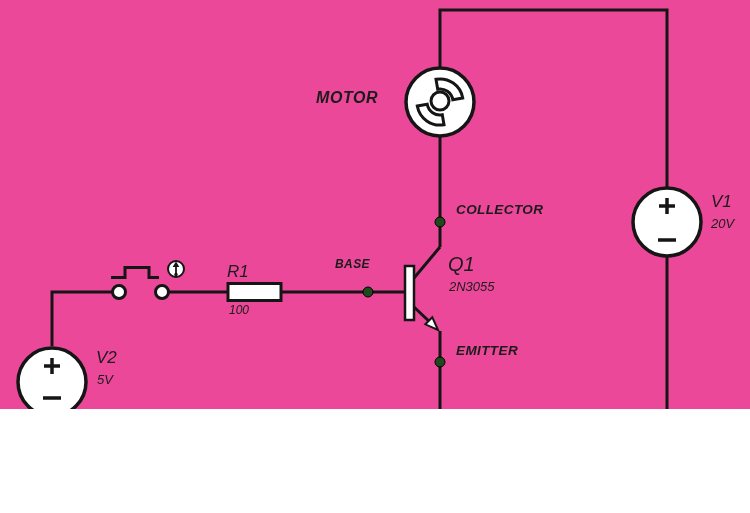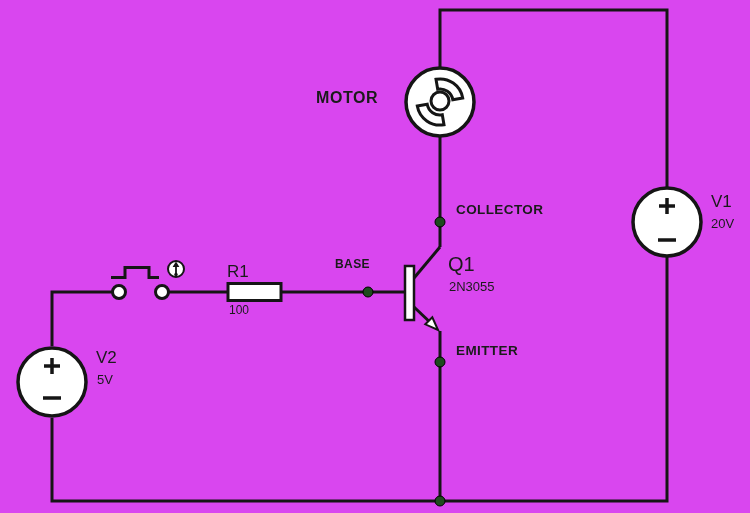--- a/index.html
+++ b/index.html
@@ -1,16 +1,16 @@
 <!DOCTYPE html>
 <html><head>
 <meta charset="utf-8">
 <style>
   html,body{margin:0;padding:0;background:#ffffff;}
-  #stage{position:relative;width:750px;height:513px;background:#d946ef;overflow:hidden;}
+  #stage{position:relative;width:750px;height:409px;background:#ec4899;overflow:hidden;font-style:italic;}
   svg{display:block;}
   text{font-family:"Liberation Sans","DejaVu Sans",sans-serif;fill:#1b1b1b;}
   .pin-label{font-size:13.5px;font-weight:700;letter-spacing:.4px;}
   .ref-lg{font-size:20px;font-weight:400;}
   .ref-md{font-size:17px;font-weight:400;}
   .val-sm{font-size:13px;font-weight:400;}
   .motor-label{font-size:16px;font-weight:700;letter-spacing:.6px;}
 </style>
 </head>
 <body>

